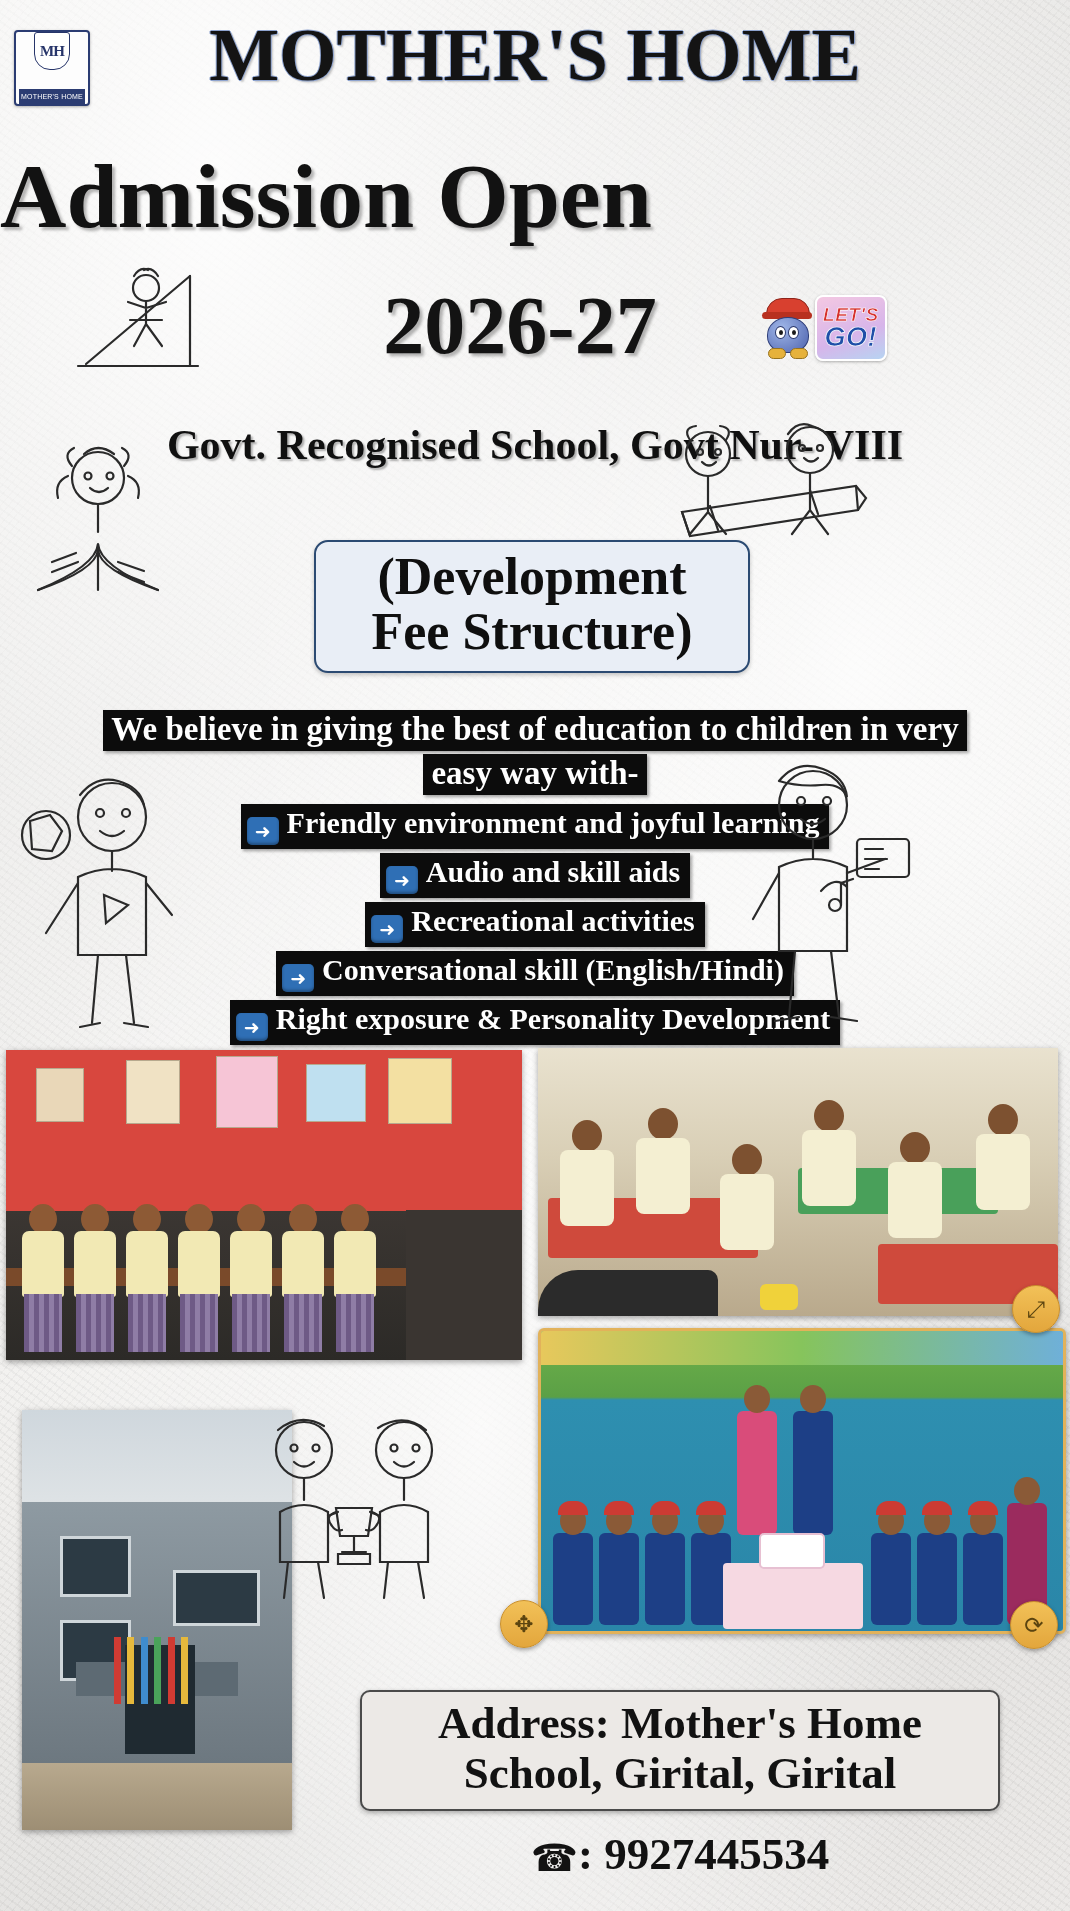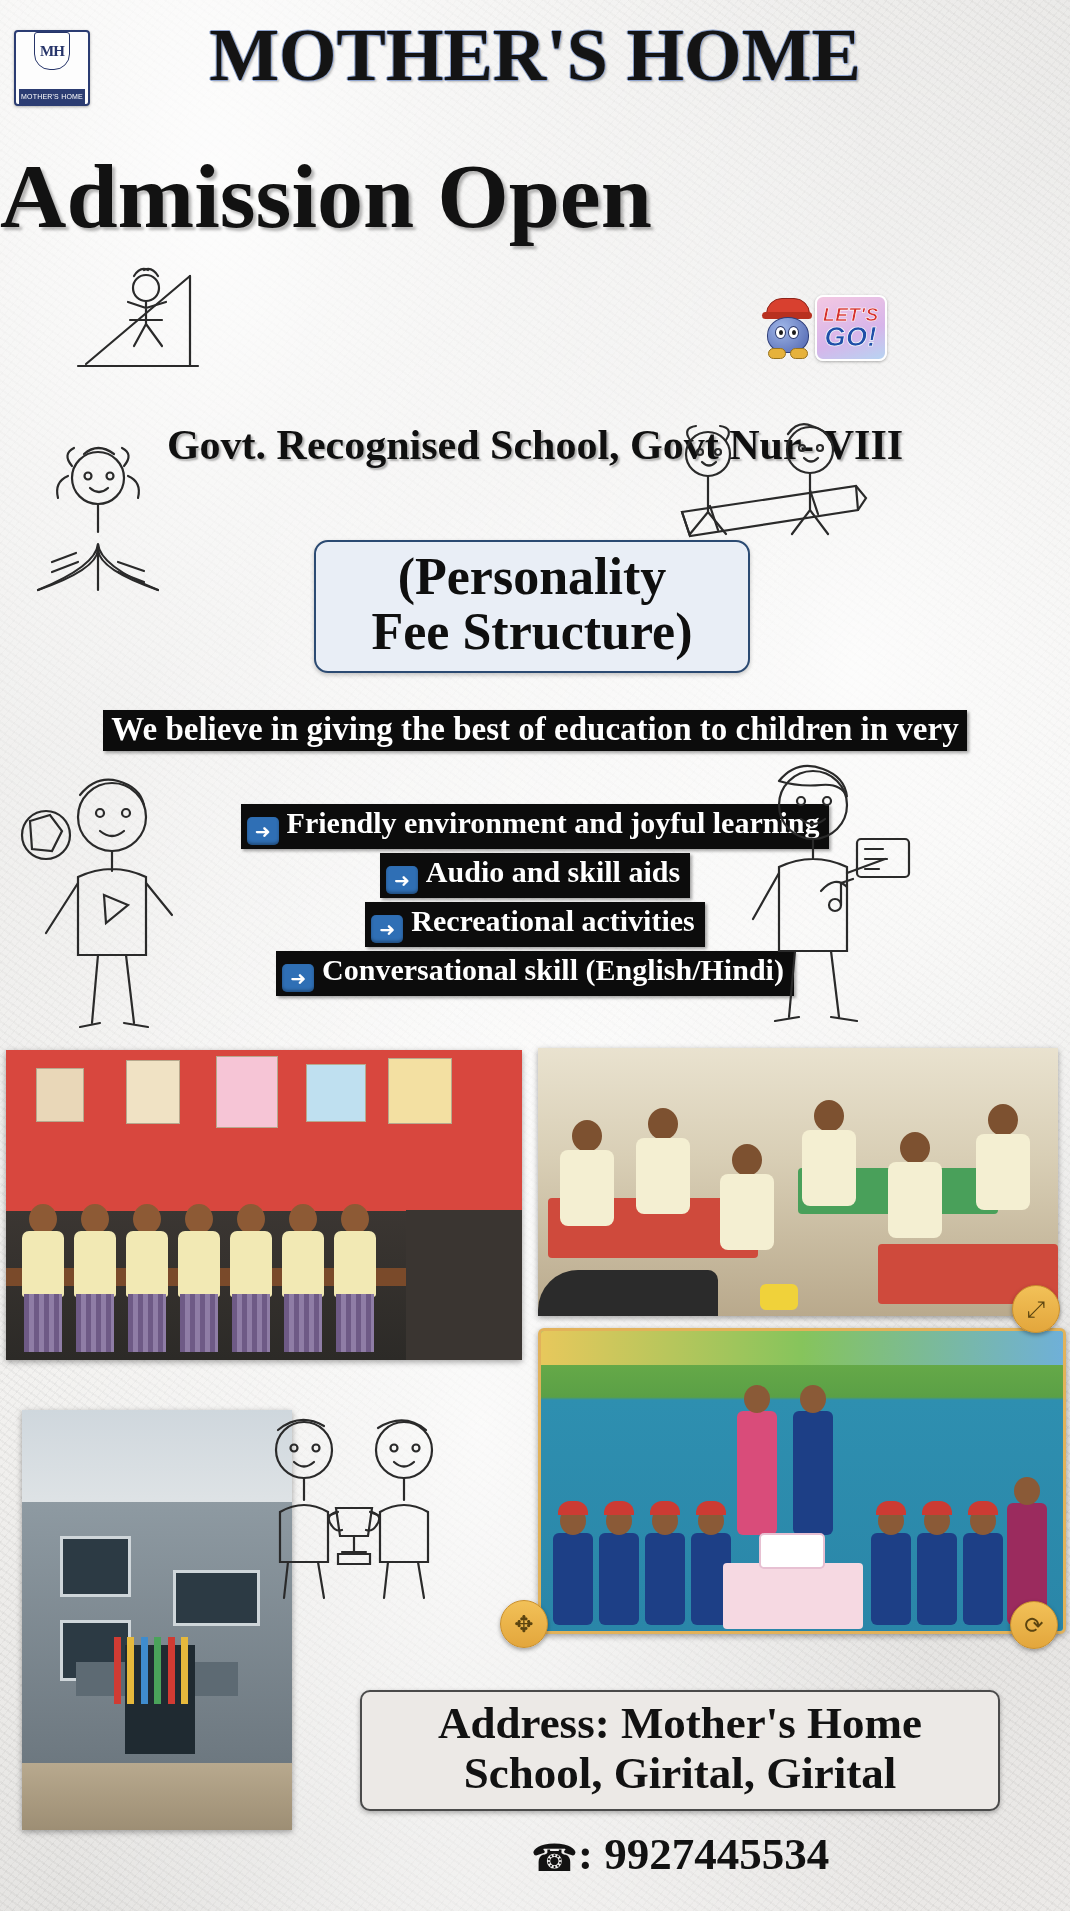--- a/index.html
+++ b/index.html
@@ -427,20 +427,21 @@
 
 <div id="poster">
 
   <div class="logo">
     <div class="crest">MH</div>
     <div class="ribbon">MOTHER'S HOME</div>
   </div>
 
   <div class="school-name">MOTHER'S HOME</div>
   <div class="admission">Admission Open</div>
+  <div class="session">2026-27</div>
   <div class="recognised">Govt. Recognised School, Govt Nur- VIII</div>
 
   <div class="letsgo">
     <div class="mascot">
       <div class="hat"></div>
       <div class="brim"></div>
       <div class="face"></div>
       <div class="eye l"></div>
       <div class="eye r"></div>
       <div class="foot l"></div>
@@ -500,40 +501,44 @@
         <path d="M128 14 q10 -14 24 -8 q14 4 18 14"></path>
         <path d="M150 53 L150 90 M132 114 L150 90 L168 114"></path>
         <path d="M22 92 L196 66 L206 78 L198 90 L30 116 Z"></path>
         <path d="M196 66 L198 90 M22 92 L30 116"></path>
         <path d="M50 86 L58 110 M150 70 L158 94"></path>
       </g>
     </svg>
   </div>
 
   <div class="affordable">
-    <div>(Personality</div>
+    <div>(Development</div>
     <div>Fee Structure)</div>
   </div>
 
   <div class="belief">
     <div class="ln1"><span class="hl">We believe in giving the best of education to children in very</span></div>
+    <div class="ln2"><span class="hl">easy way with-</span></div>
   </div>
 
   <div class="bullets">
     <div class="row">
       <span class="hl"><span class="arrow">➜</span><span>Friendly environment and joyful learning</span></span>
     </div>
     <div class="row">
       <span class="hl"><span class="arrow">➜</span><span>Audio and skill aids</span></span>
     </div>
     <div class="row">
       <span class="hl"><span class="arrow">➜</span><span>Recreational activities</span></span>
     </div>
     <div class="row">
       <span class="hl"><span class="arrow">➜</span><span>Conversational skill (English/Hindi)</span></span>
+    </div>
+    <div class="row">
+      <span class="hl"><span class="arrow">➜</span><span>Right exposure &amp; Personality Development</span></span>
     </div>
   </div>
 
   <div class="doodle" style="left:20px; top:765px;">
     <svg width="180" height="270" viewBox="0 0 180 270">
       <g fill="none" stroke="#2a2a2a" stroke-width="2.2" stroke-linecap="round">
         <circle cx="92" cy="52" r="34"></circle>
         <circle cx="80" cy="48" r="4"></circle>
           <circle cx="106" cy="48" r="4"></circle>
         <path d="M80 66 q12 10 24 0"></path>

